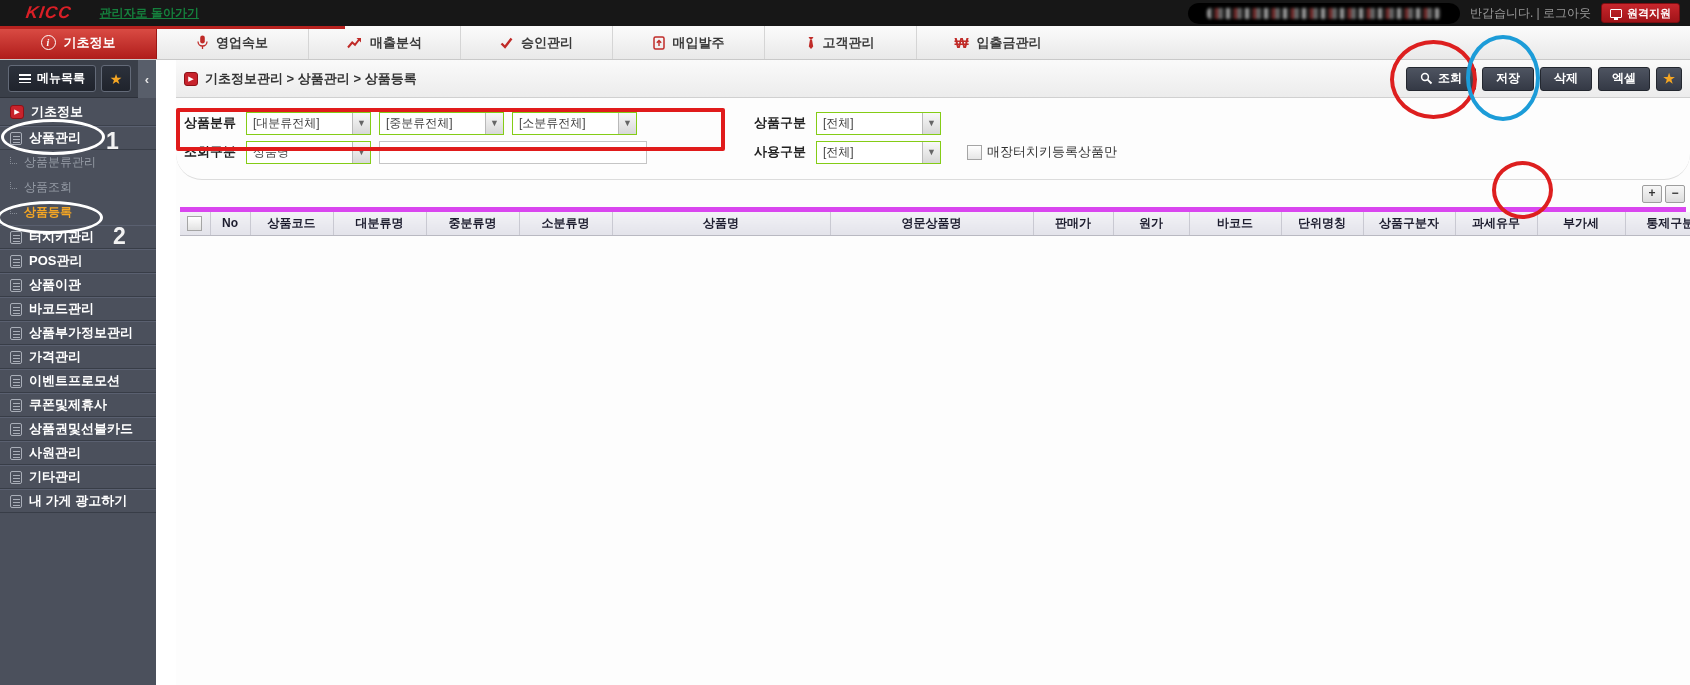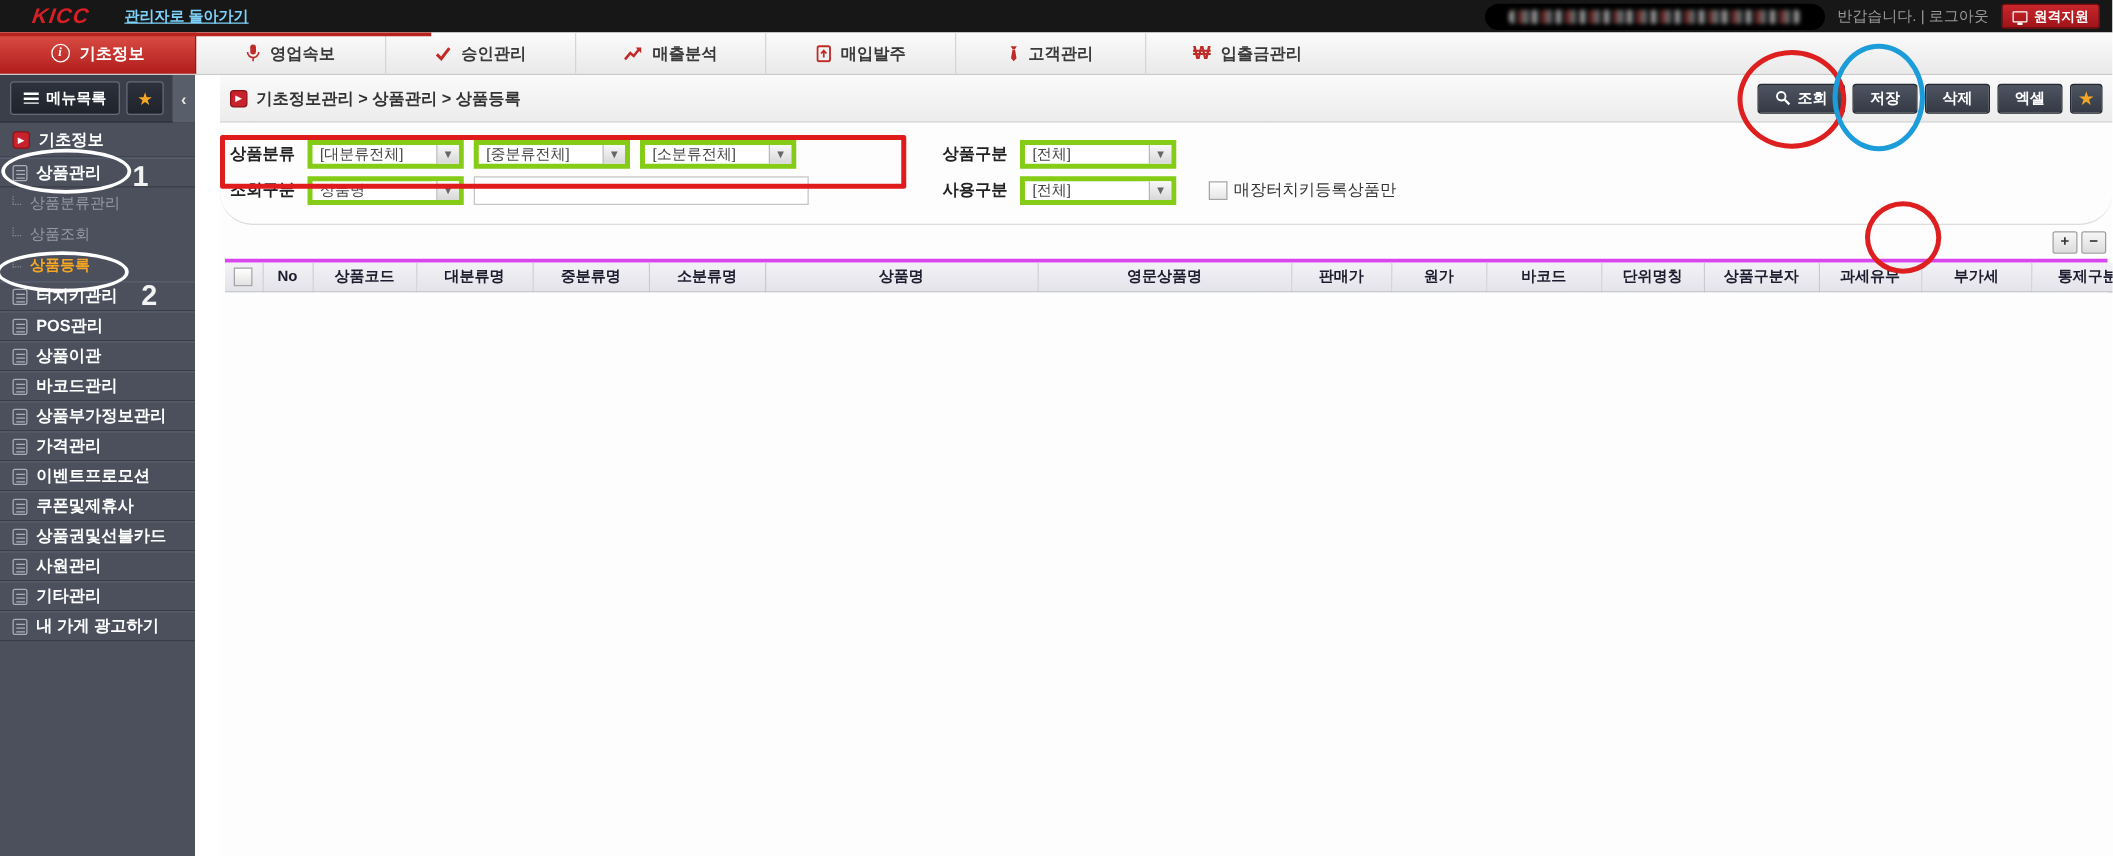--- a/index.html
+++ b/index.html
@@ -4,21 +4,21 @@
 <style>
   * { margin:0; padding:0; box-sizing:border-box; }
   html,body { width:1690px; height:685px; overflow:hidden;
     font-family:"Liberation Sans","DejaVu Sans",sans-serif; background:#fff; }
   .page { position:relative; width:1690px; height:685px; }
 
   
   .topbar { height:26px; background:#171717; display:flex; align-items:center; padding:0 12px; position:relative; }
   .logo { color:#d keep91f26; }
   .logo { color:#d91f26; font-weight:bold; font-style:italic; font-size:17px; letter-spacing:1px; transform:skewX(-8deg); margin-left:14px; }
-  .admin-link { color:#7dd3fc; font-weight:bold; font-size:12px; text-decoration:underline; margin-left:28px; cursor:pointer; }
+  .admin-link { color:#15803d; font-weight:bold; font-size:12px; text-decoration:underline; margin-left:28px; cursor:pointer; }
   .topbar-right { position:absolute; right:10px; top:0; height:26px; display:flex; align-items:center; gap:10px; }
   .blur-blob { width:272px; height:21px; background:#000; border-radius:11px/50%; overflow:hidden; display:flex; align-items:center; }
   .blur-blob .noise { width:86%; height:11px; margin:0 auto;
      background:repeating-linear-gradient(90deg,#b5b5b5 0 4px,#1c1c1c 4px 8px,#8a2b2b 8px 11px,#777 11px 16px,#101010 16px 19px);
      filter:blur(1.6px); opacity:.85; border-radius:4px; }
   .greeting { color:#9b9b9b; font-size:12px; white-space:nowrap; }
   .remote-btn { background:linear-gradient(#c8262c,#a01318); border:1px solid #7e0d11; border-radius:3px;
      color:#fff; font-size:11px; font-weight:bold; height:20px; padding:0 8px; display:flex; align-items:center; gap:5px; cursor:pointer; }
   .ico-monitor { width:12px; height:9px; border:1px solid #fff; border-radius:1px; position:relative; display:inline-block; }
   .ico-monitor::after { content:""; position:absolute; left:3px; bottom:-3px; width:4px; height:2px; background:#fff; }
@@ -69,36 +69,36 @@
   .crumb { display:flex; align-items:center; gap:7px; font-size:13px; font-weight:bold; color:#333; }
   .toolbar-btns { margin-left:auto; display:flex; align-items:center; gap:6px; }
   .tbtn { height:24px; padding:0 13px; background:linear-gradient(#4e5461,#343945); border:1px solid #23272f; border-radius:3px;
      color:#fff; font-size:12px; font-weight:bold; display:flex; align-items:center; gap:5px; cursor:pointer; }
   .tbtn-star { width:26px; padding:0; justify-content:center; color:#f5a623; font-size:13px; }
 
   .filterbar { border-bottom:1px solid #dcdcdc; padding:13px 8px 10px 8px; font-size:12px;border-radius:26px; }
   .frow { display:flex; align-items:center; height:24px; margin-bottom:5px; }
   .fleft { display:flex; align-items:center; width:570px; flex:none; }
   .flabel { font-weight:bold; color:#222; font-size:13px; width:62px; flex:none; }
-  .fake-select { height:23px; width:125px; background:#fff; border:4px solid #84cc16; display:flex; align-items:center;
+  .fake-select { height:23px; width:125px; background:#fff; border:1px solid #84cc16; display:flex; align-items:center;
      margin-right:8px; cursor:pointer; }
   .fake-select .val { flex:1; padding-left:6px; color:#444; font-size:12px; white-space:nowrap; overflow:hidden; }
   .fake-select .arrow { width:18px; height:100%; border-left:1px solid #b9b9b9; background:linear-gradient(#f8f8f8,#d8d8d8);
      color:#666; font-size:9px; display:flex; align-items:center; justify-content:center; flex:none; }
   .ftext { height:23px; width:268px; border:1px solid #c5c5c5; background:#fff; padding:0 6px; font-size:12px;
      font-family:"Liberation Sans",sans-serif; }
   .fcheck-wrap { display:flex; align-items:center; gap:5px; margin-left:18px; }
   .fakebox { width:15px; height:15px; border:1px solid #a5a5a5; background:linear-gradient(#fff,#e6e6e6); cursor:pointer; }
   .fcheck-label { color:#333; font-size:13px; }
 
   .grid-tools { height:27px; display:flex; align-items:center; justify-content:flex-end; gap:3px; padding:0 5px; }
   .pm-btn { width:20px; height:18px; background:linear-gradient(#f7f7f7,#dcdcdc); border:1px solid #9d9d9d; border-radius:2px;
      font-size:12px; font-weight:bold; color:#333; line-height:15px; text-align:center; cursor:pointer; }
 
-  .grid { margin:0 4px; border-top:3px solid #d946ef; }
+  .grid { margin:0 4px; border-top:5px solid #d946ef; }
   table { width:100%; border-collapse:collapse; table-layout:fixed; }
   th { height:23px; background:linear-gradient(#f2f2f6,#e3e3ea); border-right:1px solid #c9c9d2; border-bottom:1px solid #b9b9c2;
      font-size:12px; font-weight:bold; color:#1c1c2e; padding:0 2px; white-space:nowrap; overflow:hidden; }
   th:last-child { border-right:none; }
   .th-check { width:15px; height:15px; margin:0 auto; border:1px solid #a5a5a5; background:linear-gradient(#fff,#e2e2e2); cursor:pointer; }
   .grid-body { height:375px; background:#fdfdfd; }
 
   
   .ann { position:absolute; pointer-events:none; z-index:50; }
   .ann-ellipse-white { border:3px solid #fff; border-radius:50%; }
@@ -139,34 +139,34 @@
         <svg width="11" height="15" viewBox="0 0 11 15">
             <rect x="3.2" y="0.5" width="4.6" height="8" rx="2.3" fill="#c02b28"></rect>
             <path d="M1 6.5a4.5 4.5 0 0 0 9 0" fill="none" stroke="#c02b28" stroke-width="1.3"></path>
             <line x1="5.5" y1="11" x2="5.5" y2="14" stroke="#c02b28" stroke-width="1.3"></line>
           </svg>
       </span>
       <span>영업속보</span>
     </div>
     <div class="nav-tab">
       <span class="nav-ico">
-        <svg width="13" height="12" viewBox="0 0 13 12">
-            <path d="M1.5 6.5 L5 10 L11.5 1.5" fill="none" stroke="#c02b28" stroke-width="2.4"></path>
-          </svg>
-      </span>
-      <span>승인관리</span>
-    </div>
-    <div class="nav-tab">
-      <span class="nav-ico">
         <svg width="15" height="12" viewBox="0 0 15 12">
             <path d="M1 10.5 L5.2 5.5 L8 7.8 L12.5 2" fill="none" stroke="#c02b28" stroke-width="2"></path>
             <path d="M9.5 1 L14 1 L14 5.5 Z" fill="#c02b28"></path>
           </svg>
       </span>
       <span>매출분석</span>
+    </div>
+    <div class="nav-tab">
+      <span class="nav-ico">
+        <svg width="13" height="12" viewBox="0 0 13 12">
+            <path d="M1.5 6.5 L5 10 L11.5 1.5" fill="none" stroke="#c02b28" stroke-width="2.4"></path>
+          </svg>
+      </span>
+      <span>승인관리</span>
     </div>
     <div class="nav-tab">
       <span class="nav-ico">
         <svg width="12" height="14" viewBox="0 0 12 14">
             <rect x="1" y="1" width="10" height="12" rx="1.5" fill="none" stroke="#c02b28" stroke-width="1.5"></rect>
             <path d="M6 10 L6 5 M3.8 6.8 L6 4.5 L8.2 6.8" fill="none" stroke="#c02b28" stroke-width="1.4"></path>
           </svg>
       </span>
       <span>매입발주</span>
     </div>

